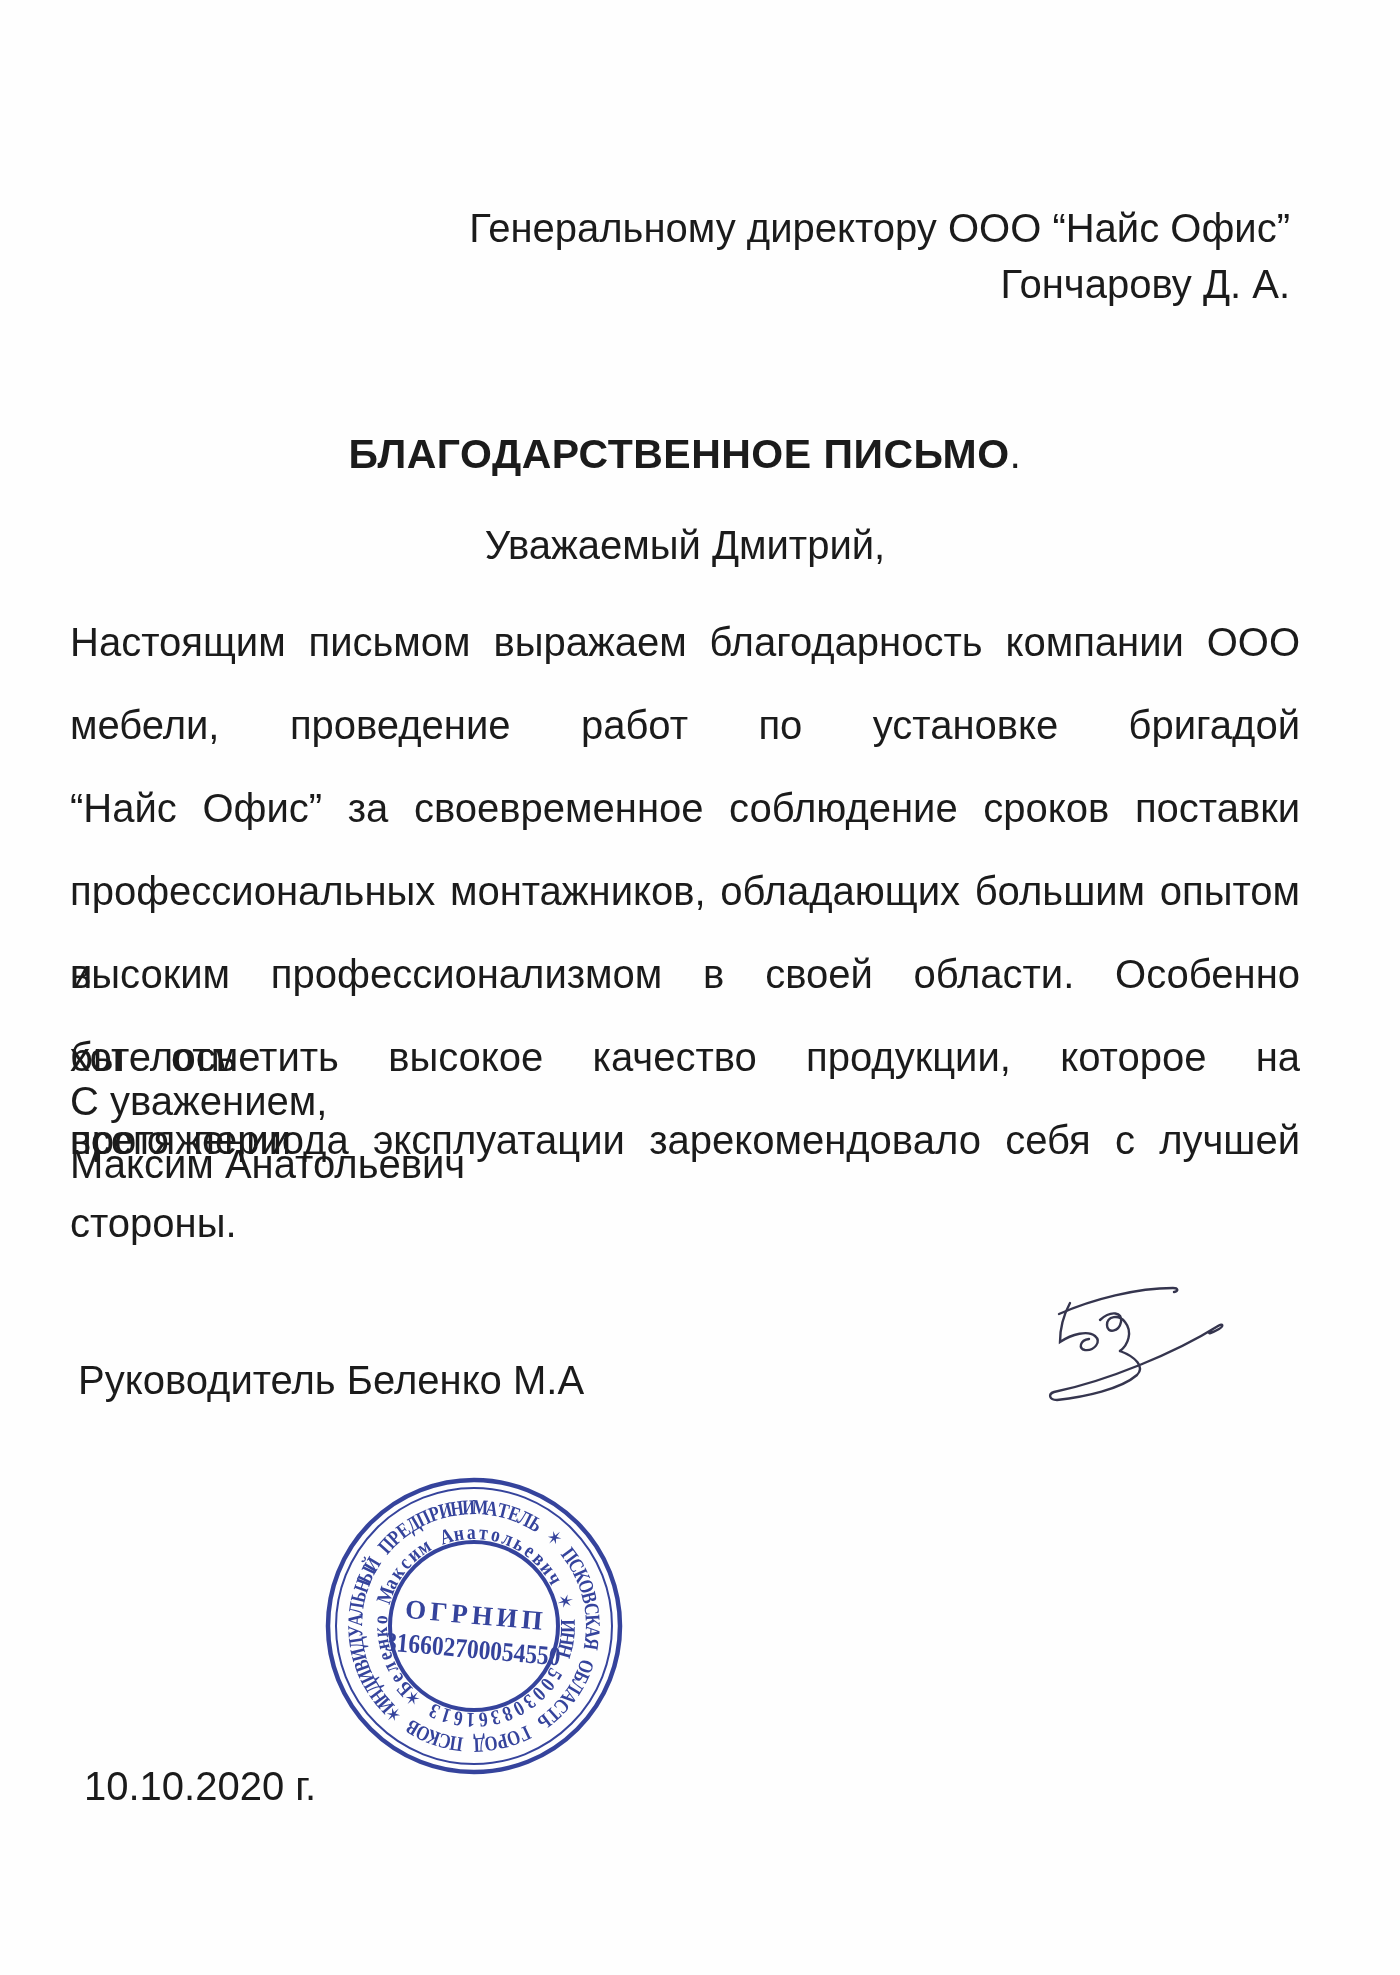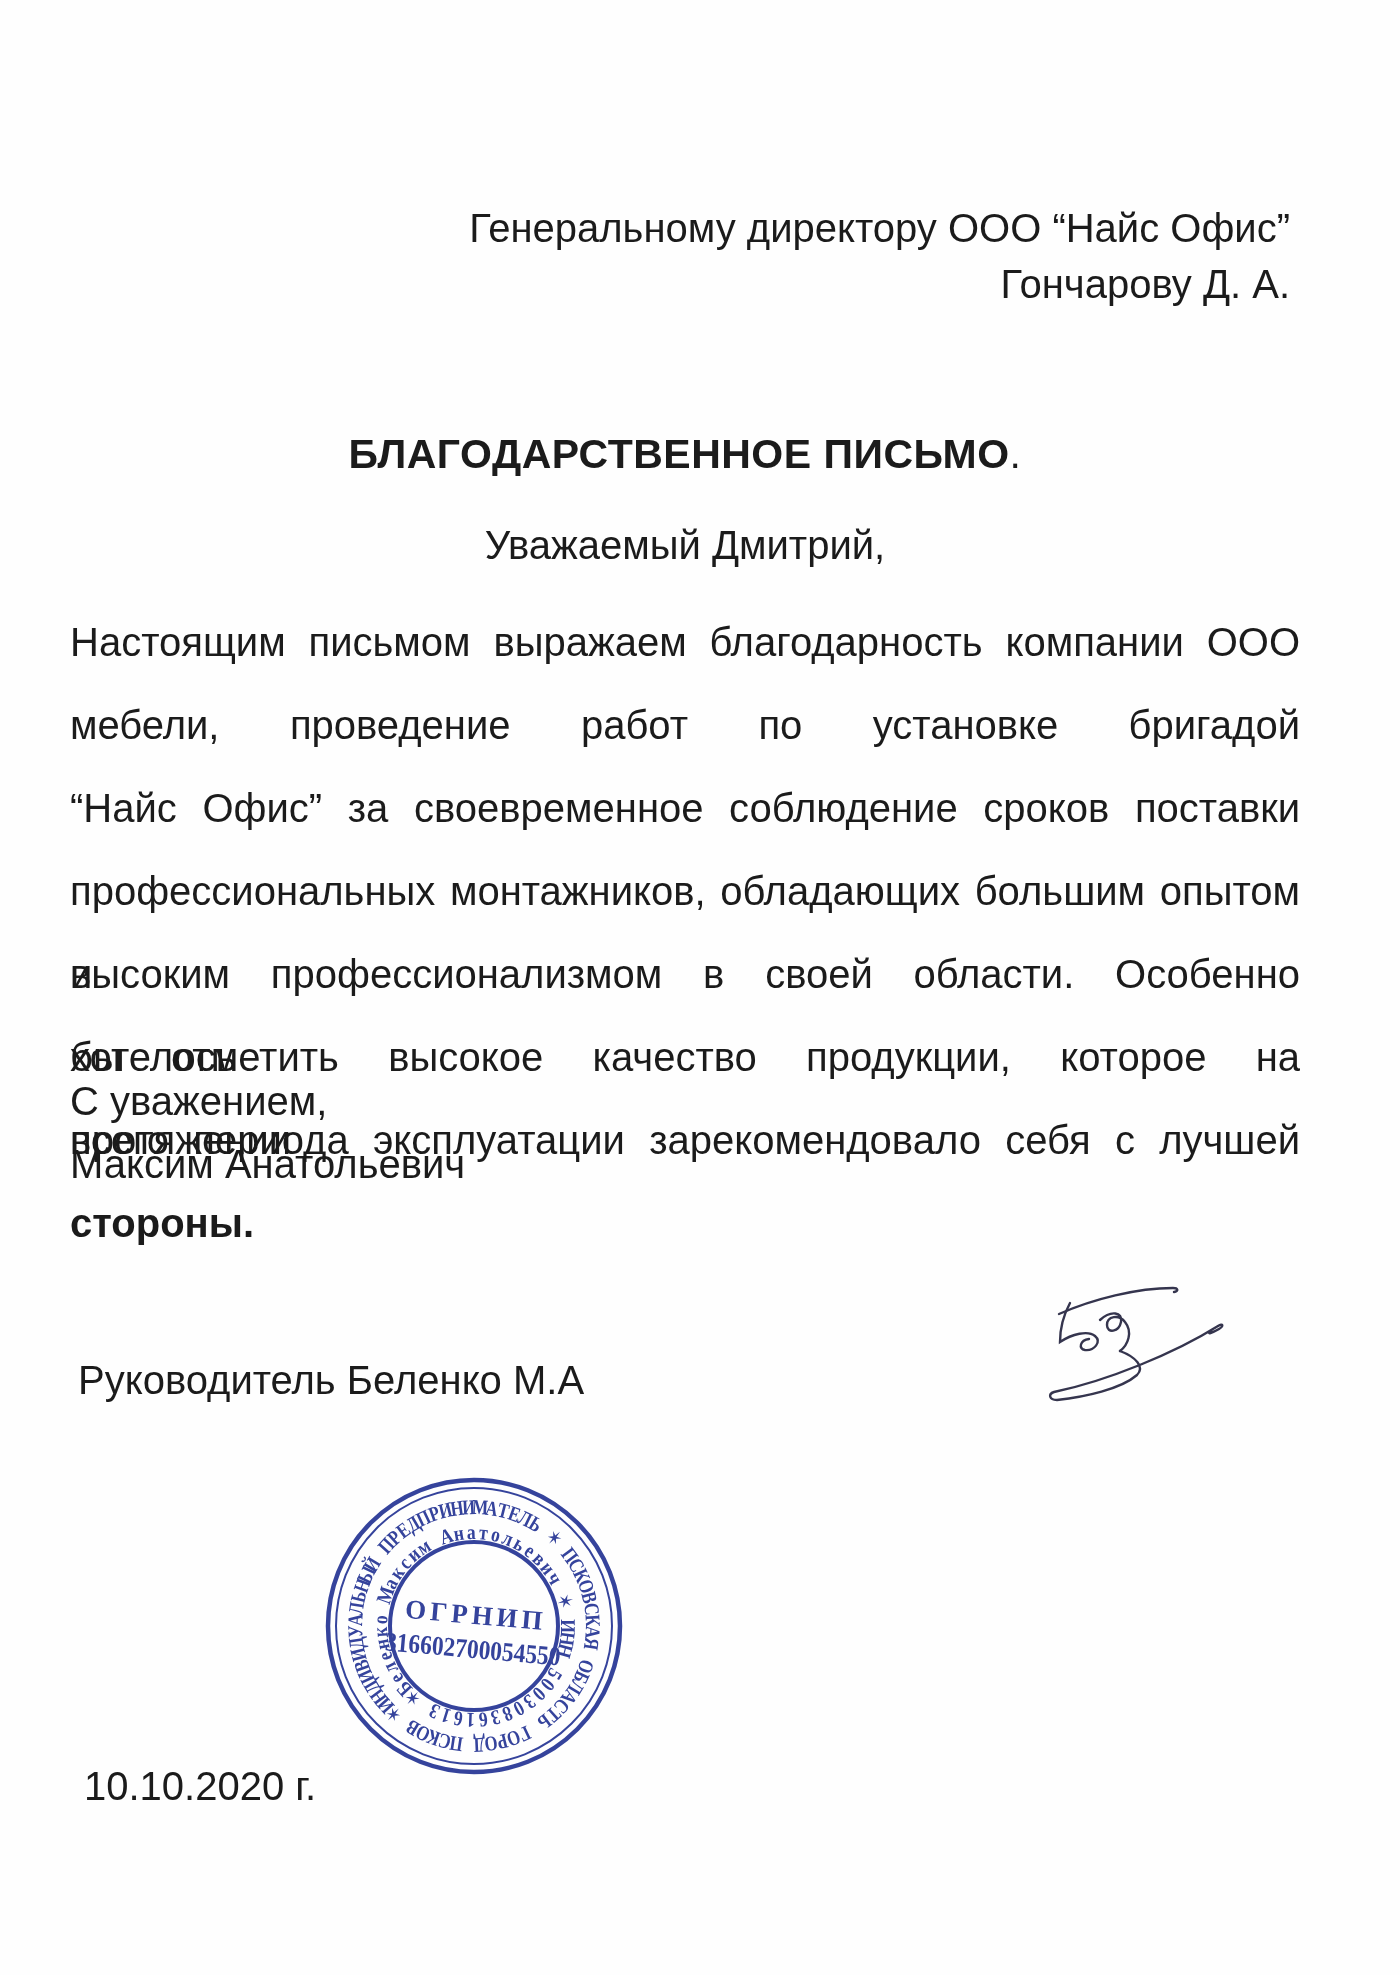--- a/index.html
+++ b/index.html
@@ -19,21 +19,21 @@
   .title-period { font-weight:normal; }
   .greeting {
     position:absolute; top:523px; left:70px; width:1230px; text-align:center;
     font-size:40px;
   }
   .letter-body { position:absolute; top:601px; left:70px; width:1230px; font-size:40px; }
   .body-line {
     text-align:justify; text-align-last:justify;
     line-height:83px; height:83px; white-space:normal;
   }
-  .body-line:last-child { text-align:left; text-align-last:left;font-weight:bold; }
+  .body-line:last-child { text-align:left; text-align-last:left; }
   .closing { position:absolute; top:1070px; left:70px; font-size:40px; line-height:63px; }
   .signer { position:absolute; top:1358px; left:78px; font-size:40px; }
   .signature-svg { position:absolute; left:1015px; top:1262px; }
   .signature-svg path { fill:none; stroke:#35354e; stroke-width:2.4; stroke-linecap:round; }
   .stamp-svg { position:absolute; left:324px; top:1476px; opacity:0.95; }
   .stamp-circle { fill:none; stroke:#2b3a97; }
   .ring-ch {
     fill:#2b3a97; font-family:"Liberation Serif","DejaVu Serif","DejaVu Sans",serif;
     font-weight:bold; text-anchor:middle;
   }

